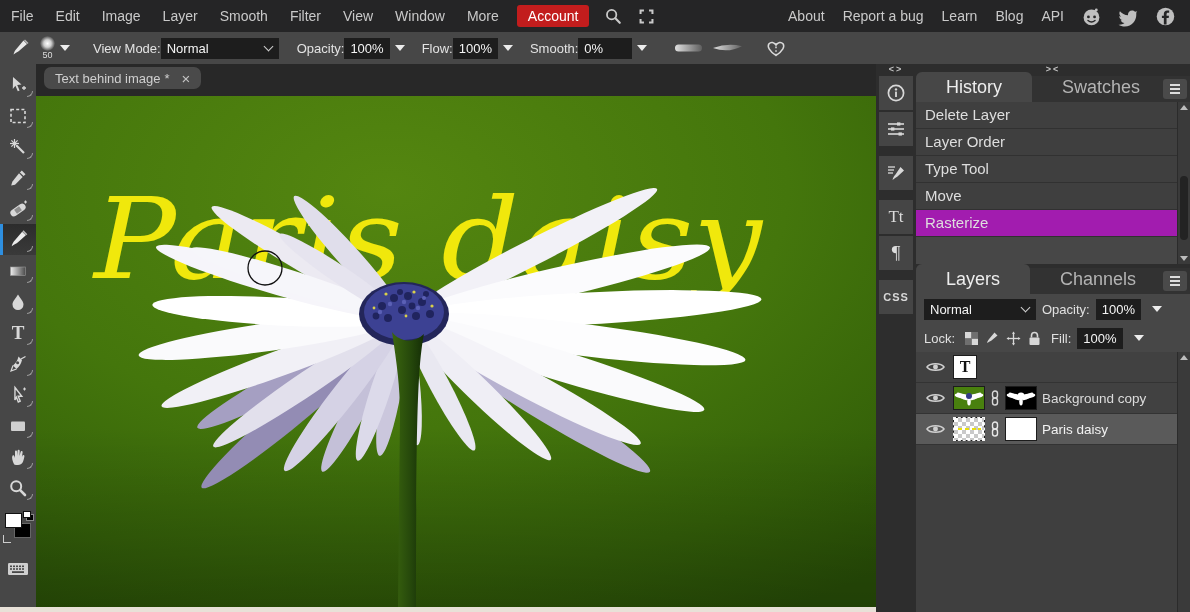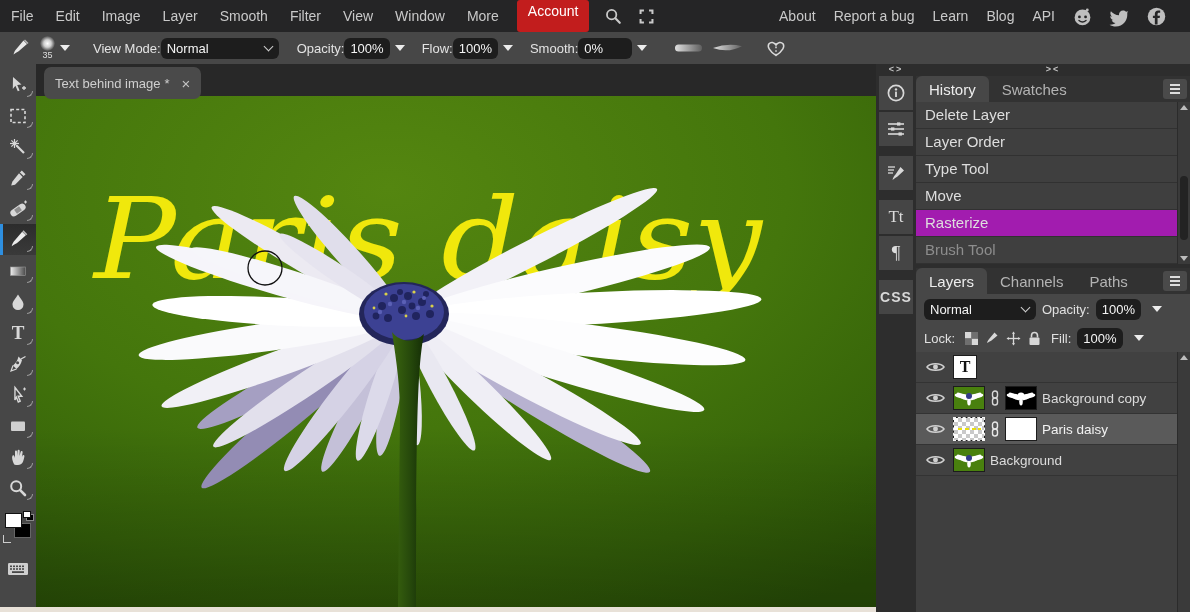--- a/index.html
+++ b/index.html
@@ -1,30 +1,30 @@
 <!DOCTYPE html>
 <html><head>
 <meta charset="utf-8">
 <style>
   html,body{margin:0;padding:0}
   body{position:relative;width:1190px;height:612px;overflow:hidden;background:#2d2d2d;
        font-family:"Liberation Sans",sans-serif;-webkit-font-smoothing:antialiased}
   
   #menubar{position:absolute;top:0;left:0;right:0;height:32px;background:#252526;
-           display:flex;color:#c9c9c9;font-size:14px;z-index:5}
+           display:flex;align-items:center;color:#c9c9c9;font-size:14px;z-index:5}
   .m-item{padding:0 11px;line-height:32px;white-space:nowrap;cursor:default}
   #account{background:#c21d1d;color:#fff;border-radius:3px;padding:3px 11px;margin:0 7px;font-size:14px}
   .mb-ic{margin:0 8px;display:flex;align-items:center}
-  #mb-right{margin-left:auto;display:flex;align-items:center;padding-right:15px}
+  #mb-right{margin-left:auto;display:flex;align-items:center;padding-right:6px}
   #mb-right .m-item{padding:0 9px}
   
   #optionsbar{position:absolute;top:32px;left:0;right:0;height:32px;background:#474747;
               display:flex;align-items:center;color:#e3e3e3;font-size:13px;z-index:4}
   .ob-gap{width:14px}
-  .ob-box{background:#1d1d1d;color:#f4f4f4;border-radius:6px;height:21px;line-height:21px;
+  .ob-box{background:#1d1d1d;color:#f4f4f4;border-radius:0;height:21px;line-height:21px;
           padding:0 6px;display:inline-flex;align-items:center}
   .ob-select{justify-content:space-between;width:106px}
   .dtri{width:0;height:0;border-left:5px solid transparent;border-right:5px solid transparent;
         border-top:6px solid #ececec;display:inline-block;margin:0 5px}
   .chev{display:inline-block;width:6px;height:6px;border-right:1.6px solid #cfcfcf;
         border-bottom:1.6px solid #cfcfcf;transform:rotate(45deg);margin:-3px 1px 0 6px}
   .bwrap{display:flex;flex-direction:column;align-items:center;line-height:9px;margin-left:10px}
   .bprev{width:15px;height:15px;border-radius:50%;
          background:radial-gradient(circle,#ffffff 0%,#cfcfcf 35%,#474747 72%)}
   .bnum{font-size:9px;color:#ddd}
@@ -40,40 +40,40 @@
   .swcell{height:46px}
   .swbox{position:relative;width:26px;height:30px}
   .sw-f{position:absolute;left:0;top:2px;width:15px;height:13px;background:#fff;border:1px solid #111}
   .sw-b{position:absolute;left:9px;top:12px;width:15px;height:13px;background:#000;border:1px solid #666}
   .sw-mini-w{position:absolute;right:0;top:0;width:6px;height:5px;background:#fff;border:1px solid #111}
   .sw-mini-b{position:absolute;right:-3px;top:3px;width:6px;height:5px;background:#000;border:1px solid #888}
   .sw-rot{position:absolute;left:-2px;bottom:-2px;width:7px;height:7px;border-left:1.4px solid #ccc;
           border-bottom:1.4px solid #ccc}
   
   #tabbar{position:absolute;top:64px;left:36px;width:840px;height:32px;background:#282828;z-index:2}
-  .tab{position:absolute;left:8px;top:3px;height:32px;background:#4a4a4a;border-radius:7px;
+  .tab{position:absolute;left:8px;top:3px;height:22px;background:#4a4a4a;border-radius:7px;
        display:flex;align-items:center;padding:0 11px;color:#cfcfcf;font-size:13px}
   .tab-close{margin-left:12px;color:#c4c4c4;font-size:15px;line-height:15px}
   .tab-mod{margin-left:4px;color:#cfcfcf}
   #canvas{position:absolute;top:96px;left:36px;width:840px;height:511px;z-index:1}
   #bottomstrip{position:absolute;left:0;top:607px;width:876px;height:5px;background:#e8e1d8}
   
   #rail{position:absolute;left:876px;top:64px;width:40px;height:548px;background:#2d2d2d;
         display:flex;flex-direction:column;align-items:center;z-index:3}
   .handle{height:12px;line-height:10px;color:#c5c5c5;font-size:9px;letter-spacing:2px;font-weight:bold}
   .rail-btn{width:34px;height:34px;background:#454545;border-radius:0;margin-bottom:2px;
             display:flex;align-items:center;justify-content:center;color:#d8d8d8;flex:none}
   .rail-sp{height:8px;flex:none}
   .tt{font-family:"Liberation Serif",serif;font-size:17px;color:#dcdcdc}
   .pilcrow{font-family:"Liberation Serif",serif;font-size:19px;color:#dcdcdc}
-  .csslbl{font-size:14px;font-weight:bold;letter-spacing:1px;color:#d8d8d8}
+  .csslbl{font-size:11px;font-weight:bold;letter-spacing:1px;color:#d8d8d8}
   
   #panels{position:absolute;left:916px;top:64px;width:274px;height:548px;background:#2d2d2d;z-index:3}
   .ptabs{height:26px;background:#323232;display:flex;align-items:flex-end;position:relative}
-  .ptab{padding:5px 13px 4px;font-size:15px;color:#b3b3b3}
+  .ptab{padding:5px 30px 4px;font-size:18px;color:#b3b3b3}
   .ptab.active{background:#474747;color:#ededed;border-radius:6px 6px 0 0}
   .pmenu{position:absolute;right:3px;top:3px;width:24px;height:20px;background:#4a4a4a;border-radius:3px;
          display:flex;align-items:center;justify-content:center}
   .hamb{display:inline-block;width:10px;height:2px;background:#dcdcdc;
         box-shadow:0 -4px 0 #dcdcdc,0 4px 0 #dcdcdc}
   #history{position:absolute;top:12px;left:0;width:274px;height:188px;background:#474747}
   .hlist{position:absolute;top:26px;bottom:0;left:0;right:12px}
   .hrow{height:26px;line-height:26px;padding-left:9px;font-size:15px;color:#dedede;
         background:#3f3f3f;border-bottom:1px solid #313131}
   .hrow.current{background:#a21caf}
@@ -212,21 +212,21 @@
 
 <div id="optionsbar">
   <span style="margin-left:10px;display:flex">
     <svg width="20" height="20" viewBox="0 0 20 20" fill="#e8e8e8">
         <path d="M13.5,2.5 L17,6 L9.5,12.5 C8,13.8 6,14.5 3.5,16.5 C4.2,13.8 5.2,12 6.8,10.5 Z"></path>
         <path d="M15,1.5 L18.5,5 L17.5,6 L14,2.5 Z" opacity=".7"></path>
       </svg>
   </span>
   <span class="bwrap">
     <span class="bprev"></span>
-    <span class="bnum">35</span>
+    <span class="bnum">50</span>
   </span>
   <span class="dtri"></span>
   <span class="ob-gap"></span>
   <span class="lbl">View Mode:</span>
   <span class="ob-box ob-select">
     <span>Normal</span>
     <span class="chev"></span>
   </span>
   <span class="ob-gap"></span>
   <span class="lbl">Opacity:</span>
@@ -511,21 +511,20 @@
       <span class="pmenu">
           <span class="hamb"></span>
         </span>
     </div>
     <div class="hlist">
       <div class="hrow">Delete Layer</div>
       <div class="hrow">Layer Order</div>
       <div class="hrow">Type Tool</div>
       <div class="hrow">Move</div>
       <div class="hrow current">Rasterize</div>
-      <div class="hrow undone">Brush Tool</div>
     </div>
     <div class="vscroll">
       <span class="sarr-up"></span>
       <span class="sthumb" style="top:74px;height:64px"></span>
       <span class="sarr-dn"></span>
     </div>
   </div>
 
   <div id="layers">
     <div class="ptabs">
@@ -635,35 +634,20 @@
               </g>
             </svg>
         </span>
         <svg width="10" height="16" viewBox="0 0 10 16">
             <rect x="2.5" y="1" width="5" height="7" rx="2.5" fill="none" stroke="#e8e8e8" stroke-width="1.4"></rect>
             <rect x="2.5" y="8" width="5" height="7" rx="2.5" fill="none" stroke="#e8e8e8" stroke-width="1.4"></rect>
           </svg>
         <span class="th th-white"></span>
         <span>Paris daisy</span>
       </div>
-      <div class="lyr">
-        <span class="eyec">
-          <svg width="19" height="12" viewBox="0 0 20 12">
-              <path d="M1,6 C4,1.5 16,1.5 19,6 C16,10.5 4,10.5 1,6 Z" fill="none" stroke="#cfcfcf" stroke-width="1.5"></path>
-              <circle cx="10" cy="6" r="2.6" fill="#cfcfcf"></circle>
-            </svg>
-        </span>
-        <span class="th">
-          <svg width="30" height="22" viewBox="0 0 30 22">
-              <rect width="30" height="22" fill="#49800e"></rect>
-              <use href="#miniflower"></use>
-            </svg>
-        </span>
-        <span>Background</span>
-      </div>
     </div>
     <div class="lscroll">
       <span class="sarr-up"></span>
 
     </div>
 
   </div>
 </div>
 
 </body></html>

